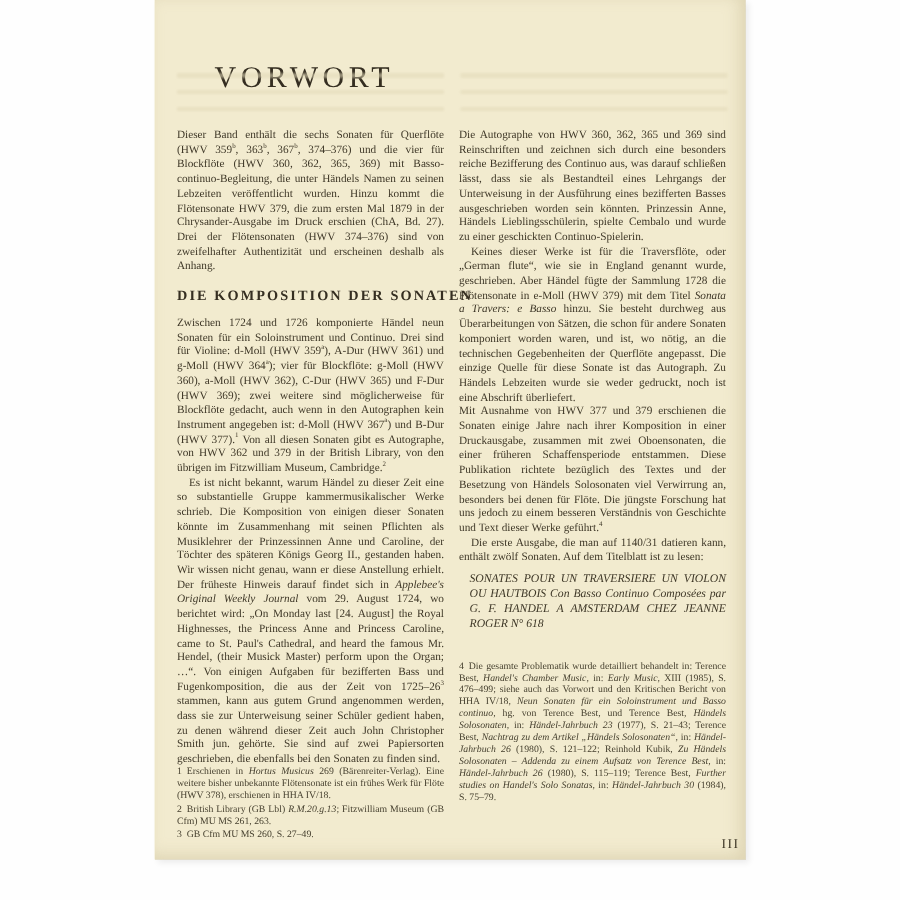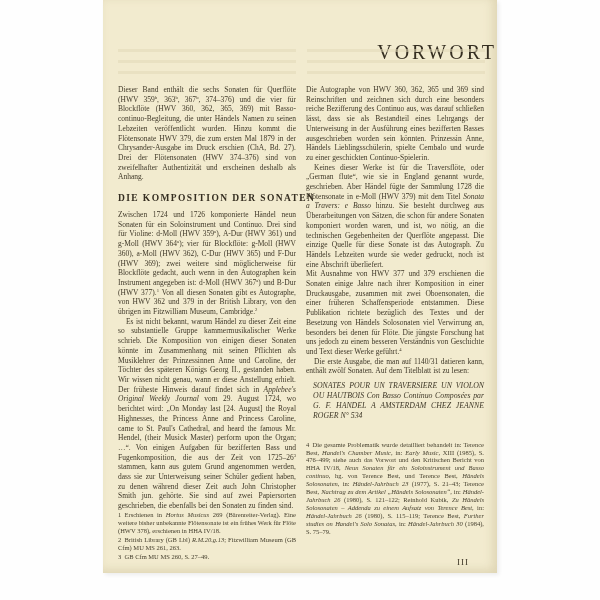--- a/index.html
+++ b/index.html
@@ -15,22 +15,22 @@
     box-sizing:border-box;
   }
   .ghost{
     position:absolute;top:46px;width:178px;height:34px;opacity:0.55;
     background:repeating-linear-gradient(to bottom,transparent 0 3px,#e2d9b8 3px 6px,transparent 6px 11px);
     filter:blur(0.6px);pointer-events:none;
   }
   .ghost-left{left:15px;}
   .ghost-right{left:204px;}
   .title{
-    margin:0;padding-top:42px;text-align:right;
-    font-size:20px;font-weight:normal;letter-spacing:3px;color:#352e21;line-height:1;
+    margin:0;padding-top:42px;text-align:left;
+    font-size:20px;font-weight:normal;letter-spacing:3px;color:#352e21;line-height:1;padding-left:40px;
   }
   .columns{
     display:flex;justify-content:space-between;
     padding:23px 13px 0 15px;box-sizing:border-box;
   }
   .col{width:178px;display:flex;flex-direction:column;height:488px;box-sizing:border-box;}
   .col-left{padding-bottom:30px;}
   .col-right{padding-bottom:36px;}
   .body{
     margin:0;font-size:7.5px;line-height:9.7px;text-align:justify;
@@ -43,21 +43,21 @@
   }
   .quote{
     margin:5px 0 5px 7px;font-style:italic;font-size:7.8px;line-height:10px;
     text-align:justify;color:#3f3828;
   }
   .footnotes{margin-top:auto;}
   .fn{margin:0 0 1.5px;font-size:6.5px;line-height:7.9px;text-align:justify;color:#46402f;}
   .it{font-style:italic;}
   sup{font-size:0.62em;line-height:0;vertical-align:super;}
   .page-number{
-    position:absolute;right:28px;bottom:6px;
+    position:absolute;right:4px;bottom:6px;
     font-size:9px;letter-spacing:1px;color:#3f3828;
   }
 </style>
 </head>
 <body>
 
 <div class="canvas">
   <div class="book-page">
     <div class="ghost ghost-left"></div>
     <div class="ghost ghost-right"></div>
@@ -76,21 +76,21 @@
           <p class="fn"><span>2 British Library (GB Lbl) </span><span class="it">R.M.20.g.13</span><span>; Fitzwilliam Museum (GB Cfm) MU MS 261, 263.</span></p>
           <p class="fn"><span>3 GB Cfm MU MS 260, S. 27–49.</span></p>
         </div>
       </div>
 
       <div class="col col-right">
         <p class="body">Die Autographe von HWV 360, 362, 365 und 369 sind Reinschriften und zeichnen sich durch eine besonders reiche Bezifferung des Continuo aus, was darauf schließen lässt, dass sie als Bestandteil eines Lehrgangs der Unterweisung in der Ausführung eines bezifferten Basses ausgeschrieben worden sein könnten. Prinzessin Anne, Händels Lieblingsschülerin, spielte Cembalo und wurde zu einer geschickten Continuo-Spielerin.</p>
         <p class="body indent"><span>Keines dieser Werke ist für die Traversflöte, oder „German flute“, wie sie in England genannt wurde, geschrieben. Aber Händel fügte der Sammlung 1728 die Flötensonate in e-Moll (HWV 379) mit dem Titel </span><span class="it">Sonata a Travers: e Basso</span><span> hinzu. Sie besteht durchweg aus Überarbeitungen von Sätzen, die schon für andere Sonaten komponiert worden waren, und ist, wo nötig, an die technischen Gegebenheiten der Querflöte angepasst. Die einzige Quelle für diese Sonate ist das Autograph. Zu Händels Lebzeiten wurde sie weder gedruckt, noch ist eine Abschrift überliefert.</span></p>
         <p class="body"><span>Mit Ausnahme von HWV 377 und 379 erschienen die Sonaten einige Jahre nach ihrer Komposition in einer Druckausgabe, zusammen mit zwei Oboensonaten, die einer früheren Schaffensperiode entstammen. Diese Publikation richtete bezüglich des Textes und der Besetzung von Händels Solosonaten viel Verwirrung an, besonders bei denen für Flöte. Die jüngste Forschung hat uns jedoch zu einem besseren Verständnis von Geschichte und Text dieser Werke geführt.</span><sup>4</sup></p>
         <p class="body indent">Die erste Ausgabe, die man auf 1140/31 datieren kann, enthält zwölf Sonaten. Auf dem Titelblatt ist zu lesen:</p>
-        <p class="quote">SONATES POUR UN TRAVERSIERE UN VIOLON OU HAUTBOIS Con Basso Continuo Composées par G. F. HANDEL A AMSTERDAM CHEZ JEANNE ROGER N° 534</p>
+        <p class="quote">SONATES POUR UN TRAVERSIERE UN VIOLON OU HAUTBOIS Con Basso Continuo Composées par G. F. HANDEL A AMSTERDAM CHEZ JEANNE ROGER N° 618</p>
         <div class="footnotes">
           <p class="fn"><span>4 Die gesamte Problematik wurde detailliert behandelt in: Terence Best, </span><span class="it">Handel's Chamber Music</span><span>, in: </span><span class="it">Early Music</span><span>, XIII (1985), S. 476–499; siehe auch das Vorwort und den Kritischen Bericht von HHA IV/18, </span><span class="it">Neun Sonaten für ein Soloinstrument und Basso continuo</span><span>, hg. von Terence Best, und Terence Best, </span><span class="it">Händels Solosonaten</span><span>, in: </span><span class="it">Händel-Jahrbuch 23</span><span> (1977), S. 21–43; Terence Best, </span><span class="it">Nachtrag zu dem Artikel „Händels Solosonaten“</span><span>, in: </span><span class="it">Händel-Jahrbuch 26</span><span> (1980), S. 121–122; Reinhold Kubik, </span><span class="it">Zu Händels Solosonaten – Addenda zu einem Aufsatz von Terence Best</span><span>, in: </span><span class="it">Händel-Jahrbuch 26</span><span> (1980), S. 115–119; Terence Best, </span><span class="it">Further studies on Handel's Solo Sonatas</span><span>, in: </span><span class="it">Händel-Jahrbuch 30</span><span> (1984), S. 75–79.</span></p>
         </div>
       </div>
 
     </div>
 
     <div class="page-number">III</div>
   </div>
 </div>

